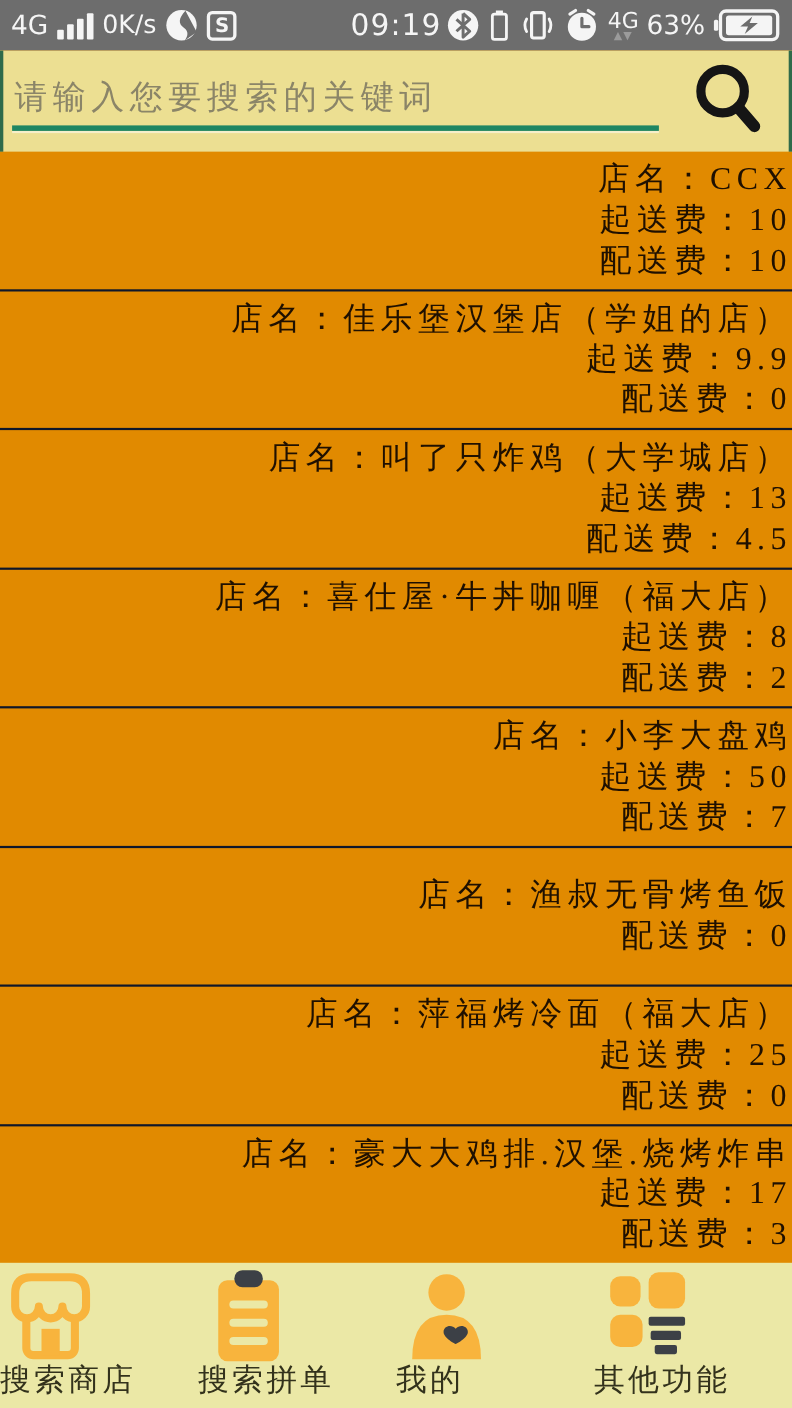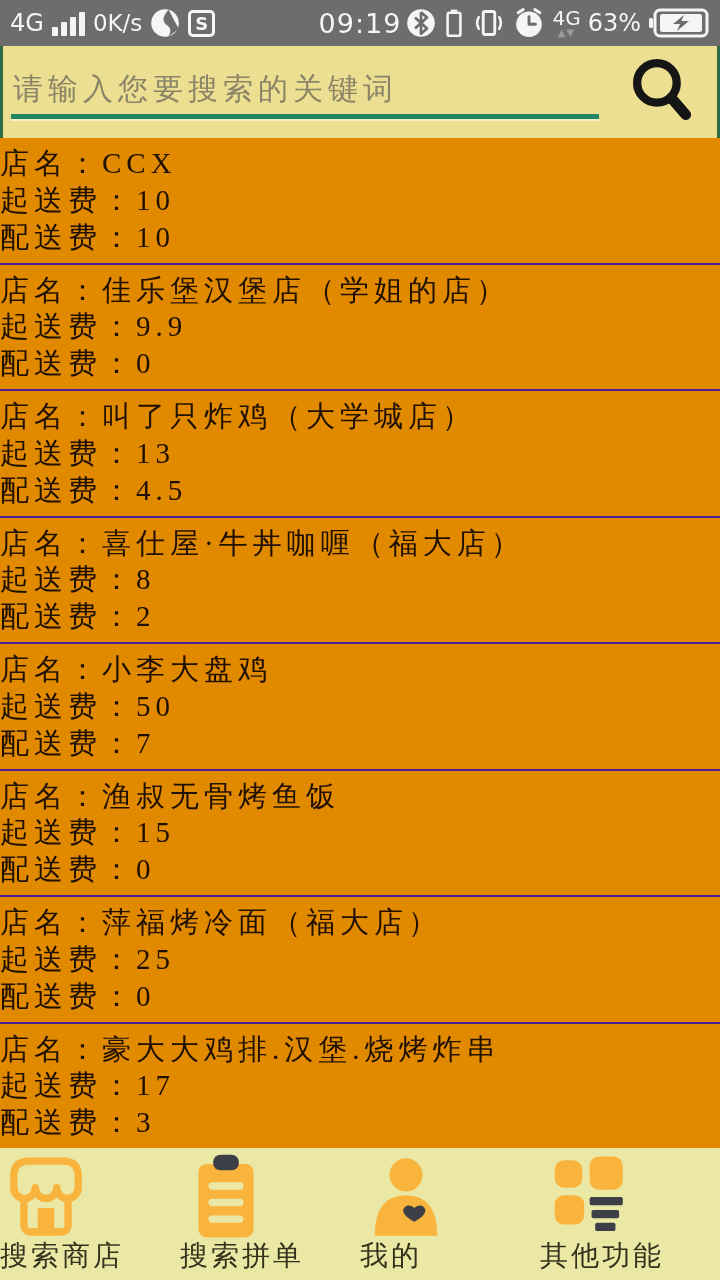--- a/index.html
+++ b/index.html
@@ -36,23 +36,23 @@
     box-shadow:0 2px 0 rgba(255,255,255,0.5); }
   .search-field input { width:100%; background:transparent; border:none; outline:none;
     font-family:"Liberation Serif","DejaVu Serif",serif;
     font-size:30px; letter-spacing:5px; color:#15803d; padding:6px 2px 8px 2px; }
   .search-field input::placeholder { color:#8b8568; opacity:1; }
   .search-btn { width:80px; height:80px; background:transparent; border:none; cursor:pointer;
     display:flex; align-items:center; justify-content:center; padding:0; }
 
   
   .shop-list { flex:1 1 auto; background:#e18a00; display:flex; flex-direction:column; }
-  .shop-row { flex:1 1 0; display:flex; flex-direction:column; align-items:flex-start;
+  .shop-row { flex:1 1 0; display:flex; flex-direction:column; align-items:flex-end;
     justify-content:center; color:#1f1000; }
-  .shop-row + .shop-row { border-top:2px solid #4c1d95; }
+  .shop-row + .shop-row { border-top:2px solid #0f172a; }
   .shop-line { font-size:29px; letter-spacing:5px; line-height:1.26; text-align:center; }
 
   
   .bottom-nav { height:132px; flex:0 0 132px; background:#ebe8a6;
     display:flex; align-items:stretch; }
   .nav-item { flex:1 1 0; display:flex; flex-direction:column; align-items:flex-start;
     justify-content:flex-start; padding-top:4px; cursor:pointer; }
   .nav-icon { height:90px; display:flex; align-items:center; justify-content:center; }
   .nav-label { font-size:28px; letter-spacing:3px; color:#33321c; line-height:1; margin-top:0px; }
 </style>
@@ -149,21 +149,20 @@
     </div>
 
     <div class="shop-row">
       <div class="shop-line">店名：小李大盘鸡</div>
       <div class="shop-line">起送费：50</div>
       <div class="shop-line">配送费：7</div>
     </div>
 
     <div class="shop-row">
       <div class="shop-line">店名：渔叔无骨烤鱼饭</div>
-      <div class="shop-line">起送费：15</div>
       <div class="shop-line">配送费：0</div>
     </div>
 
     <div class="shop-row">
       <div class="shop-line">店名：萍福烤冷面（福大店）</div>
       <div class="shop-line">起送费：25</div>
       <div class="shop-line">配送费：0</div>
     </div>
 
     <div class="shop-row">

